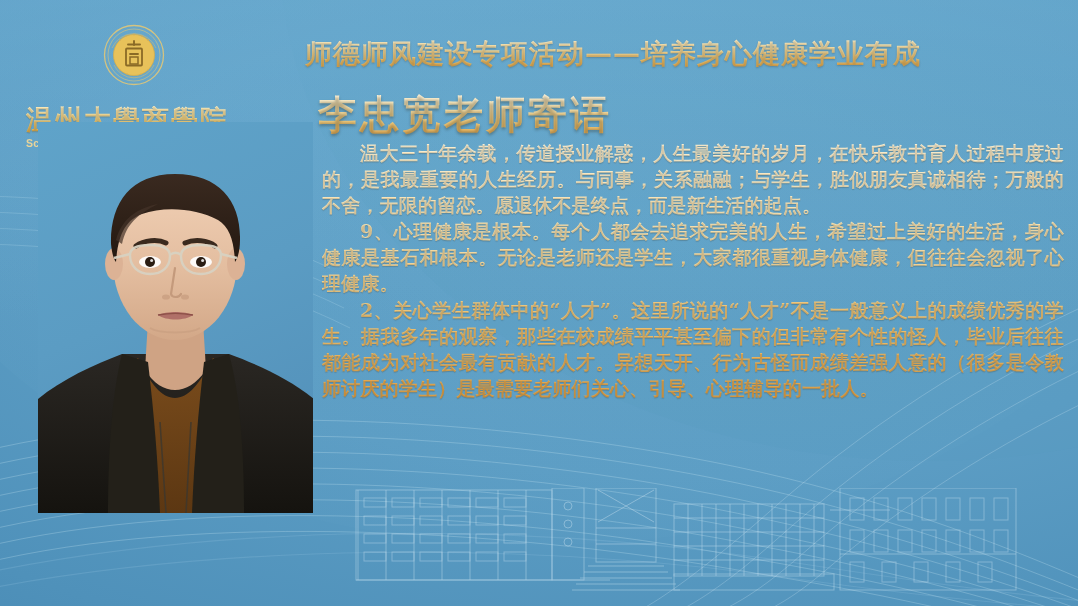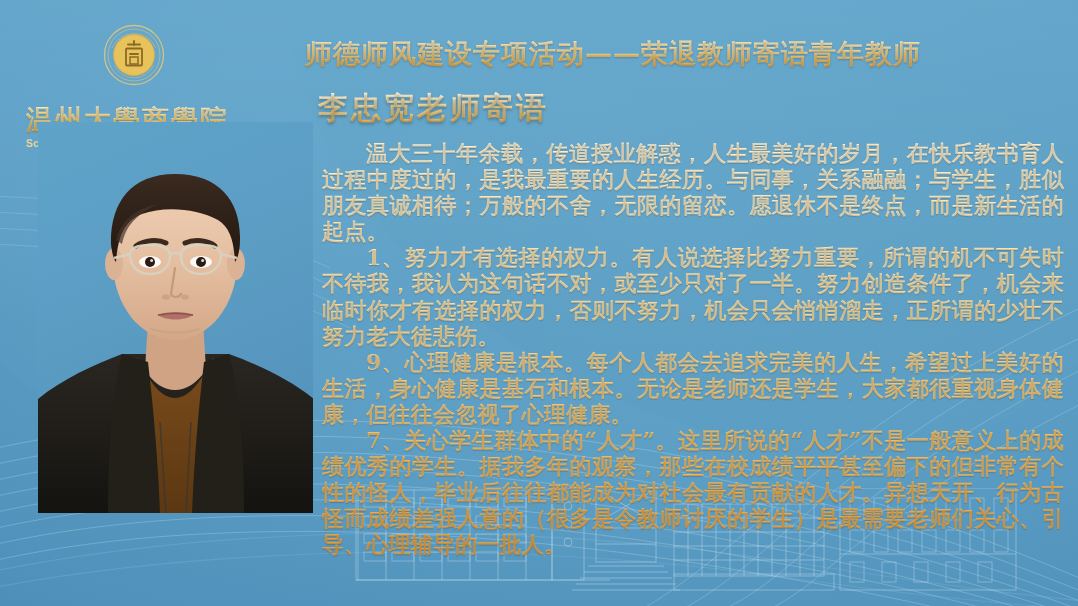--- a/index.html
+++ b/index.html
@@ -134,21 +134,21 @@
     color: #f2d89a;
     text-shadow: 0 1px 2px rgba(40,25,0,0.22);
   }
 
   
   .main-title {
     position: absolute;
     left: 318px;
     top: 88px;
     font-family: "DejaVu Sans", "Liberation Sans", sans-serif;
-    font-size: 30px;
+    font-size: 39px;
     font-weight: bold;
     letter-spacing: 3px;
     white-space: nowrap;
     background: linear-gradient(180deg, #fffaee 0%, #f9e9bd 30%, #f0cb7e 62%, #e8a94c 100%);
     -webkit-background-clip: text;
     background-clip: text;
     -webkit-text-fill-color: transparent;
     color: #f5dda0;
     text-shadow: 0 2px 3px rgba(40,25,0,0.30);
   }
@@ -165,21 +165,21 @@
   }
   .portrait svg { display: block; }
 
   
   .body-text {
     position: absolute;
     left: 322px;
     top: 140px;
     width: 742px;
     font-family: "DejaVu Serif", "Liberation Serif", serif;
-    font-size: 22px;
+    font-size: 19px;
     font-weight: bold;
     line-height: 26.1px;
     letter-spacing: 0.2px;
     text-align: justify;
     text-justify: inter-character;
     background: linear-gradient(180deg, #fdf3d6 0%, #f6e0ab 40%, #eec272 72%, #e2a349 100%);
     -webkit-background-clip: text;
     background-clip: text;
     -webkit-text-fill-color: transparent;
     color: #f1d69c;
@@ -359,21 +359,21 @@
           <circle cx="38" cy="50" r="0.8"></circle>
         <circle cx="45" cy="46" r="0.8"></circle>
       </g>
     </svg>
     <div class="logo-words">
       <div class="logo-cn">温州大學商學院</div>
       <div class="logo-en">School Of Business Wenzhou University</div>
     </div>
   </div>
 
-  <div class="header-title">师德师风建设专项活动——荣退教师寄语青年教师</div>
+  <div class="header-title">师德师风建设专项活动——培养身心健康学业有成</div>
 
   <div class="main-title">李忠宽老师寄语</div>
 
   <div class="portrait">
     <svg width="275" height="391" viewBox="0 0 275 391">
       <defs>
         <linearGradient id="photoBg" x1="0" y1="0" x2="0.3" y2="1">
           <stop offset="0%" stop-color="#5fa3c9"></stop>
           <stop offset="55%" stop-color="#5b9cc3"></stop>
           <stop offset="100%" stop-color="#5492bb"></stop>
@@ -448,18 +448,17 @@
 
       <path d="M112,206 C122,212 152,212 162,206" stroke="#c79c7e" stroke-width="2" fill="none" opacity="0.6"></path>
 
       <path d="M122,300 L128,391" stroke="#3c372e" stroke-width="1.6" fill="none" opacity="0.8"></path>
       <path d="M153,300 L148,391" stroke="#3c372e" stroke-width="1.6" fill="none" opacity="0.8"></path>
     </svg>
   </div>
 
   <div class="body-text">
     <p class="indent">温大三十年余载，传道授业解惑，人生最美好的岁月，在快乐教书育人过程中度过的，是我最重要的人生经历。与同事，关系融融；与学生，胜似朋友真诚相待；万般的不舍，无限的留恋。愿退休不是终点，而是新生活的起点。</p>
-    <p class="indent">1、努力才有选择的权力。有人说选择比努力重要，所谓的机不可失时不待我，我认为这句话不对，或至少只对了一半。努力创造条件了，机会来临时你才有选择的权力，否则不努力，机会只会悄悄溜走，正所谓的少壮不努力老大徒悲伤。</p>
     <p class="indent">9、心理健康是根本。每个人都会去追求完美的人生，希望过上美好的生活，身心健康是基石和根本。无论是老师还是学生，大家都很重视身体健康，但往往会忽视了心理健康。</p>
-    <p class="indent">7、关心学生群体中的“人才”。这里所说的“人才”不是一般意义上的成绩优秀的学生。据我多年的观察，那些在校成绩平平甚至偏下的但非常有个性的怪人，毕业后往往都能成为对社会最有贡献的人才。异想天开、行为古怪而成绩差强人意的（很多是令教师讨厌的学生）是最需要老师们关心、引导、心理辅导的一批人。</p>
+    <p class="indent">2、关心学生群体中的“人才”。这里所说的“人才”不是一般意义上的成绩优秀的学生。据我多年的观察，那些在校成绩平平甚至偏下的但非常有个性的怪人，毕业后往往都能成为对社会最有贡献的人才。异想天开、行为古怪而成绩差强人意的（很多是令教师讨厌的学生）是最需要老师们关心、引导、心理辅导的一批人。</p>
   </div>
 
 </div>
 
 </body></html>

